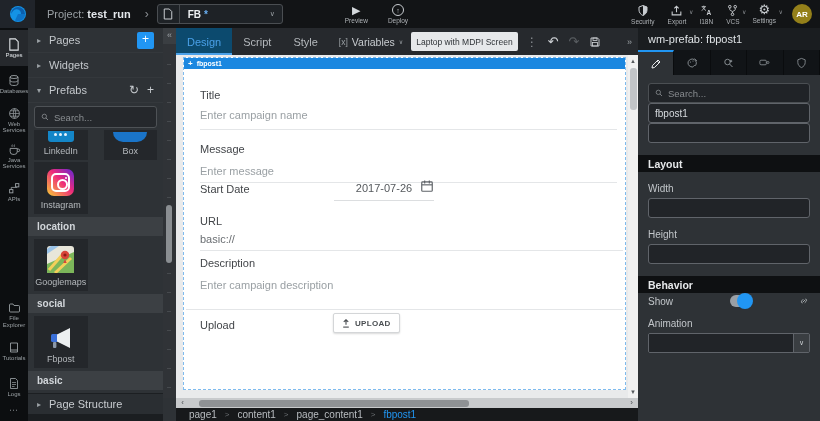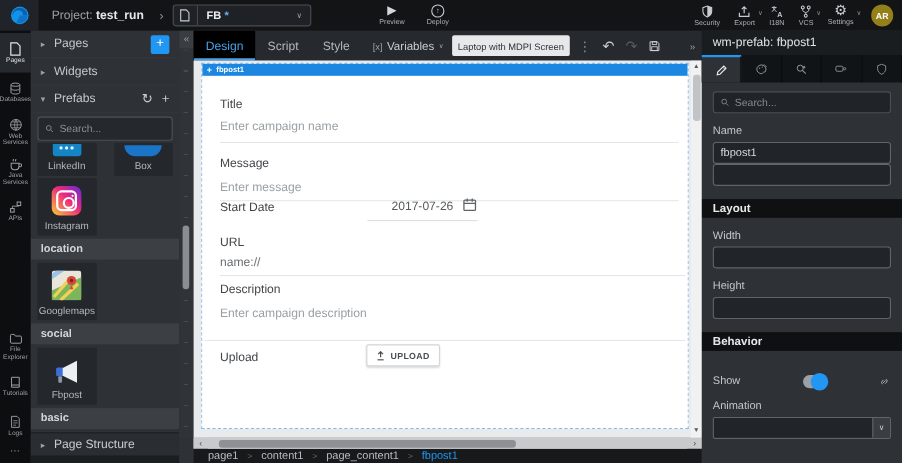--- a/index.html
+++ b/index.html
@@ -72,21 +72,21 @@
   
   .ruler { position:absolute; top:28px; left:163px; width:13px; height:370px; background:#303337; }
   .collapse-btn { position:absolute; top:0; left:0; width:13px; height:16px; background:#3a3e42; color:#9aa0a4; font-size:9px; line-height:15px; text-align:center; cursor:pointer; }
   .ruler-ticks { position:absolute; top:18px; left:4px; width:4px; bottom:0; background:repeating-linear-gradient(to bottom, transparent 0 18px, #55595d 18px 19px); opacity:.6; }
   .ruler-thumb { position:absolute; top:177px; left:3px; width:6px; height:58px; background:#8a8e92; border-radius:3px; cursor:grab; }
 
   
   .canvas-col { position:absolute; top:28px; left:176px; width:462px; height:393px; display:flex; flex-direction:column; }
   .ctoolbar { flex:0 0 27px; background:#26292d; display:flex; align-items:center; }
   .ctab { height:27px; display:flex; align-items:center; padding:0 11px; font-size:11px; color:#b4b8bc; cursor:pointer; }
-  .ctab.active { color:#4aa0e8; background:#000000; box-shadow:inset 0 -2px 0 #4aa0e8; }
+  .ctab.active { color:#4aa0e8; background:#0c4a6e; box-shadow:inset 0 -2px 0 #4aa0e8; }
   .vars { display:flex; align-items:center; gap:4px; margin-left:10px; cursor:pointer; }
   .vars .vx { font-size:8.5px; color:#9aa0a4; }
   .vars .vl { font-size:10.5px; color:#c8ccd0; }
   .vars .vc { font-size:6px; color:#9aa0a4; }
   .device-sel { margin-left:8px; height:19px; background:#e6e8ea; border-radius:2px; display:flex; align-items:center; overflow:hidden; cursor:pointer; }
   .device-sel .dtxt { font-size:8.5px; color:#2f3337; padding:0 5px; white-space:nowrap; }
   .kebab { margin-left:8px; color:#8a8e92; font-size:12px; cursor:pointer; }
   .tool-ic { margin-left:10px; font-size:13px; color:#cfd3d7; cursor:pointer; line-height:13px; }
   .tool-ic.dim { color:#5a5e62; }
   .chev-end { margin-left:auto; margin-right:6px; color:#9aa0a4; font-size:9px; cursor:pointer; }
@@ -126,21 +126,21 @@
   .insp-title { flex:0 0 22px; background:#1a1d20; color:#dfe3e6; font-size:11px; display:flex; align-items:center; padding-left:10px; }
   .insp-tabs { flex:0 0 25px; display:flex; background:#111417; }
   .itab { flex:1; display:flex; align-items:center; justify-content:center; color:#8f959a; cursor:pointer; border-right:1px solid #0a0c0e; }
   .itab.active { background:#2e3236; color:#e8eaec; border-top:2px solid #2196f3; }
   .insp-body { flex:1; padding:8px 10px 0 10px; overflow:hidden; display:flex; flex-direction:column; }
   .insp-search { flex:0 0 20px; background:#202327; border:1px solid #4b4f53; border-radius:3px; display:flex; align-items:center; gap:5px; padding:0 6px; }
   .insp-search .ph { font-size:9.5px; color:#878b8f; }
   .ilabel { font-size:10px; color:#c2c6ca; margin-top:11px; margin-bottom:4px; }
   .iinput { height:20px; width:100%; background:#212428; border:1px solid #60646a; border-radius:3px; color:#d6dade; font-size:10px; padding:0 6px; font-family:inherit; outline:none; }
   .isection { margin:12px -10px 0 -10px; height:17px; background:#0e1012; color:#e6e8ea; font-size:10.5px; font-weight:700; display:flex; align-items:center; padding-left:10px; }
-  .show-row { display:flex; margin-top:22px;gap:46px; }
+  .show-row { display:flex; align-items:center; margin-top:2px;gap:46px; }
   .show-row .slabel { font-size:10px; color:#c2c6ca; width:48px; }
   .toggle { position:relative; width:30px; height:12px; border-radius:6px; background:linear-gradient(to right,#9aa0a6 0%,#9aa0a6 35%,#2196f3 75%); cursor:pointer; }
   .toggle .knob { position:absolute; right:-1px; top:-2px; width:16px; height:16px; border-radius:50%; background:#2196f3; }
   .bind-ic { margin-left:auto; color:#b0b4b8; cursor:pointer; }
   .anim-select { height:20px; display:flex; border:1px solid #60646a; border-radius:2px; overflow:hidden; cursor:pointer; }
   .anim-select .aval { flex:1; background:#212428; }
   .anim-select .acaret { width:16px; background:#3a3e42; border-left:1px solid #60646a; display:flex; align-items:center; justify-content:center; color:#c8ccd0; font-size:7px; }
 </style>
 </head>
 <body>
@@ -410,21 +410,21 @@
           <div class="flabel" style="top:114px">Start Date</div>
           <div class="date-val">2017-07-26</div>
           <div class="date-line"></div>
           <svg style="position:absolute; left:236px; top:110px" width="14" height="14" viewBox="0 0 24 24">
               <rect x="3" y="5" width="18" height="16" rx="1.5" fill="none" stroke="#5f6368" stroke-width="2"></rect>
               <path d="M3 10h18" stroke="#5f6368" stroke-width="2"></path>
               <path d="M8 2.5v5M16 2.5v5" stroke="#5f6368" stroke-width="2"></path>
             </svg>
 
           <div class="flabel" style="top:146px">URL</div>
-          <div class="url-val">name://</div>
+          <div class="url-val">basic://</div>
           <div class="fline" style="left:16px; right:2px; top:181px"></div>
 
           <div class="flabel" style="top:188px">Description</div>
           <div class="fph" style="top:210px">Enter campaign description</div>
 
           <div class="fline" style="left:2px; right:2px; top:240px"></div>
 
           <div class="flabel" style="top:250px">Upload</div>
           <div class="upload-btn">
             <svg width="8" height="9" viewBox="0 0 10 11">
@@ -499,21 +499,20 @@
       </div>
     </div>
     <div class="insp-body">
       <div class="insp-search">
         <svg width="8" height="8" viewBox="0 0 24 24">
             <circle cx="10" cy="10" r="6.5" fill="none" stroke="#878b8f" stroke-width="2.4"></circle>
             <path d="M15 15l6 6" stroke="#878b8f" stroke-width="2.6"></path>
           </svg>
         <span class="ph">Search...</span>
       </div>
-      <div class="ilabel">Name</div>
       <input class="iinput" value="fbpost1" style="">
       <input class="iinput" value="" style="">
       <div class="isection">Layout</div>
       <div class="ilabel">Width</div>
       <input class="iinput" value="" style="">
       <div class="ilabel">Height</div>
       <input class="iinput" value="" style="">
       <div class="isection">Behavior</div>
       <div class="show-row">
         <span class="slabel">Show</span>

